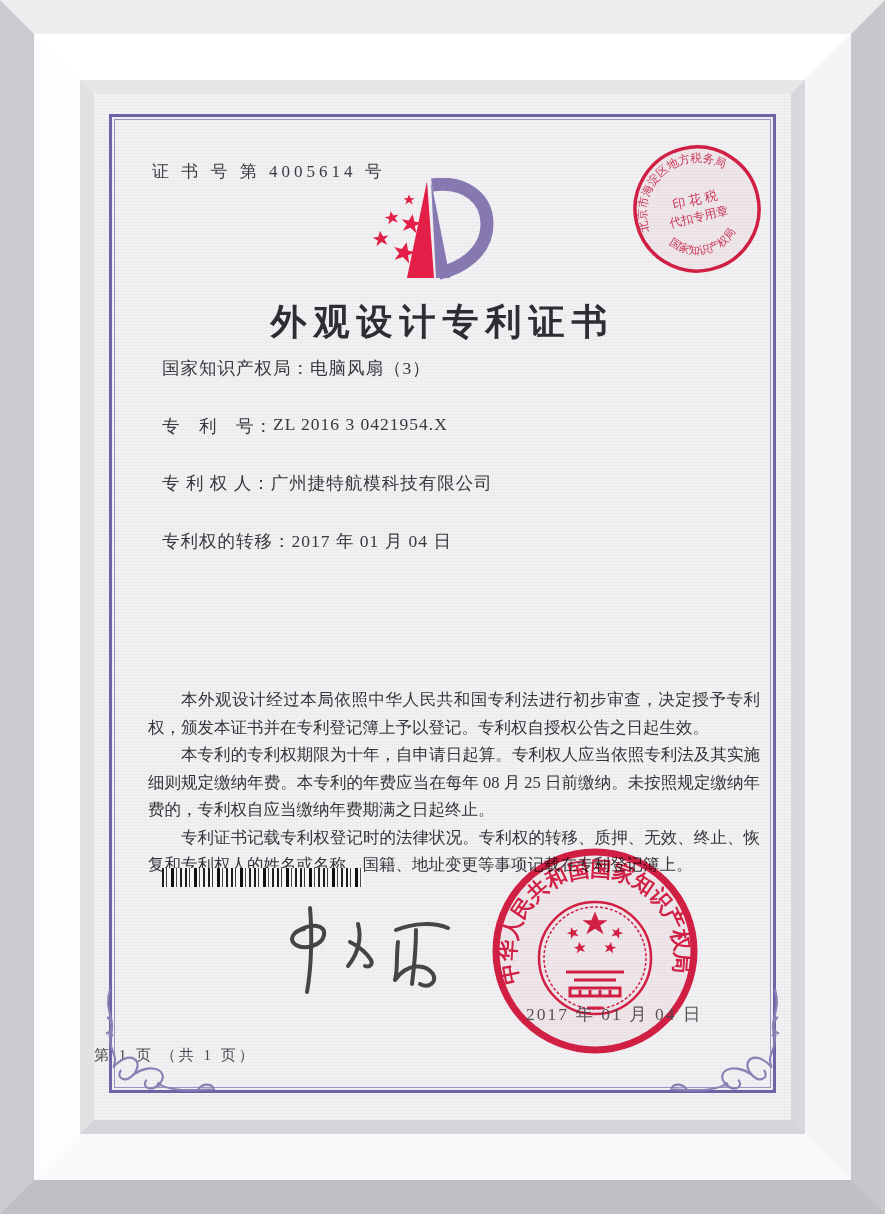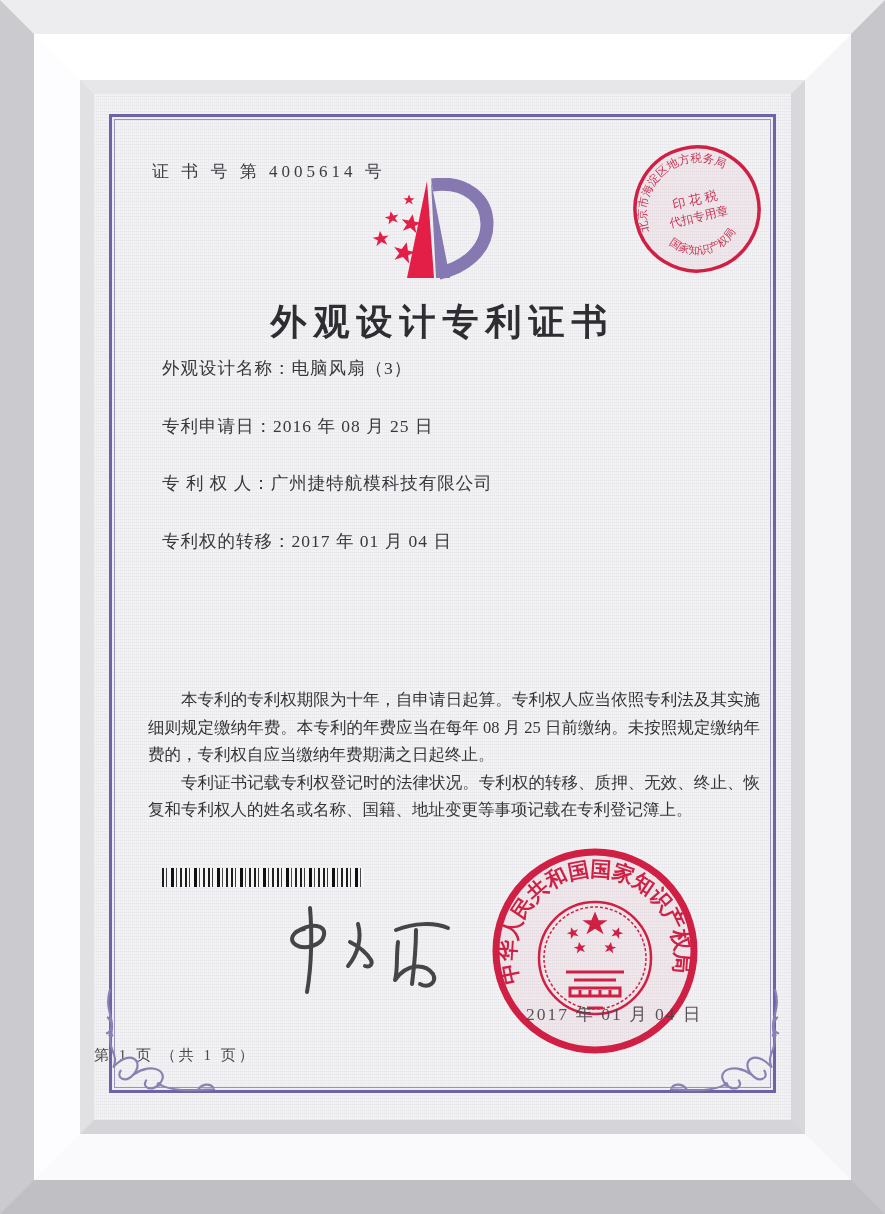--- a/index.html
+++ b/index.html
@@ -91,38 +91,39 @@
         <use href="#star" transform="translate(45,40) scale(0.7) rotate(-12)" fill="#e31f47"></use>
         <use href="#star" transform="translate(64,46) scale(1.0) rotate(10)" fill="#e31f47"></use>
         <use href="#star" transform="translate(34,61) scale(0.8) rotate(-8)" fill="#e31f47"></use>
         <use href="#star" transform="translate(57,75) scale(1.1) rotate(14)" fill="#e31f47"></use>
       </svg>
 
       <div class="doc-title">外观设计专利证书</div>
 
       <div class="fields">
         <div class="field-row">
-          <span class="lab">外观设计名称：</span>
+          <span class="lab">国家知识产权局：</span>
           <span class="val">电脑风扇（3）</span>
         </div>
         <div class="field-row">
-          <span class="lab">专利申请日：</span>
-          <span class="val">2016 年 08 月 25 日</span>
+          <span class="lab">专　利　号：</span>
+          <span class="val">ZL 2016 3 0421954.X</span>
         </div>
         <div class="field-row">
           <span class="lab">专 利 权 人：</span>
           <span class="val">广州捷特航模科技有限公司</span>
         </div>
         <div class="field-row">
           <span class="lab">专利权的转移：</span>
           <span class="val">2017 年 01 月 04 日</span>
         </div>
       </div>
 
       <div class="body-text">
+        <p>本外观设计经过本局依照中华人民共和国专利法进行初步审查，决定授予专利权，颁发本证书并在专利登记簿上予以登记。专利权自授权公告之日起生效。</p>
         <p>本专利的专利权期限为十年，自申请日起算。专利权人应当依照专利法及其实施细则规定缴纳年费。本专利的年费应当在每年 08 月 25 日前缴纳。未按照规定缴纳年费的，专利权自应当缴纳年费期满之日起终止。</p>
         <p>专利证书记载专利权登记时的法律状况。专利权的转移、质押、无效、终止、恢复和专利权人的姓名或名称、国籍、地址变更等事项记载在专利登记簿上。</p>
       </div>
 
       <div class="barcode"></div>
 
 
       <svg class="signature" viewBox="0 0 220 100">
         <g stroke="#454545" stroke-width="4" fill="none" stroke-linecap="round" stroke-linejoin="round">
           <path d="M30,32 C46,22 60,25 58,35 C56,46 38,50 30,45 C22,40 27,31 38,29"></path>

